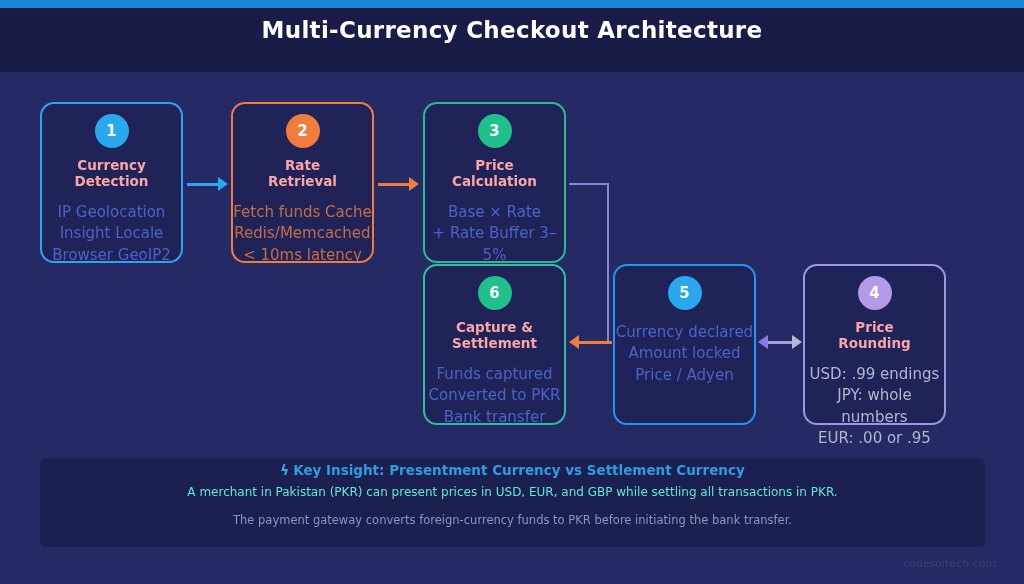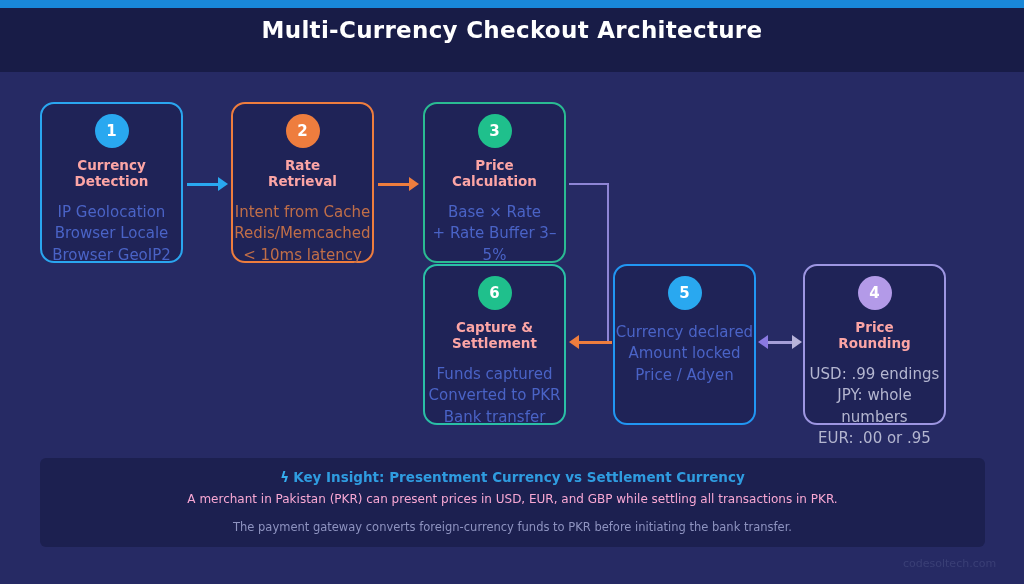--- a/index.html
+++ b/index.html
@@ -31,23 +31,23 @@
   
   .arrow { position:absolute; height:14px; display:flex; align-items:center; }
   .shaft { flex:1; height:3px; background:var(--c); }
   .head-r { width:0; height:0; border-top:7px solid transparent; border-bottom:7px solid transparent; border-left:10px solid var(--c); }
   .head-l { width:0; height:0; border-top:7px solid transparent; border-bottom:7px solid transparent; border-right:10px solid var(--c); }
   .hline { position:absolute; height:2px; background:#8e85d6; }
   .vline { position:absolute; width:2px; background:#8e85d6; }
 
   
   .insight { position:absolute; left:40px; top:458px; width:945px; height:89px; background:#1c2050; border-radius:6px; text-align:center; }
-  .insight-heading { margin-top:11px; font-size:13.5px; font-weight:bold; color:#2f9ce0; }
+  .insight-heading { margin-top:4px; font-size:13.5px; font-weight:bold; color:#2f9ce0; }
   .bolt { color:#35aef0; font-weight:bold; margin-right:4px; }
-  .insight-line1 { margin-top:7px; font-size:12px; color:#f9a8d4; }
+  .insight-line1 { margin-top:7px; font-size:12px; color:#5eead4; }
   .insight-line2 { margin-top:14px; font-size:11.5px; color:#8e93c0; }
 
   .watermark { position:absolute; left:903px; top:557px; font-size:11px; color:#4a5084; opacity:.55; }
 </style>
 </head>
 <body>
 
 <div id="canvas">
 
   <div class="top-strip"></div>
@@ -57,33 +57,33 @@
   </div>
 
   <div class="stage pos-s1" style="--accent: #2aa6f0; --circle: #29a8f0; --detail: #4a63c6;">
     <div class="circle">
         <span>1</span>
       </div>
     <div class="stage-title">Currency
 Detection</div>
     <div class="stage-details">
       <div class="detail">IP Geolocation</div>
-      <div class="detail">Browser Locale</div>
+      <div class="detail">Insight Locale</div>
       <div class="detail">Browser GeoIP2</div>
     </div>
   </div>
 
   <div class="stage pos-s2" style="--accent: #ee7d3e; --circle: #ee7d3e; --detail: #c06e48;">
     <div class="circle">
         <span>2</span>
       </div>
     <div class="stage-title">Rate
 Retrieval</div>
     <div class="stage-details">
-      <div class="detail">Intent from Cache</div>
+      <div class="detail">Fetch funds Cache</div>
       <div class="detail">Redis/Memcached</div>
       <div class="detail">&lt; 10ms latency</div>
     </div>
   </div>
 
   <div class="stage pos-s3" style="--accent: #2abb92; --circle: #1fc08c; --detail: #4a63c6;">
     <div class="circle">
         <span>3</span>
       </div>
     <div class="stage-title">Price

